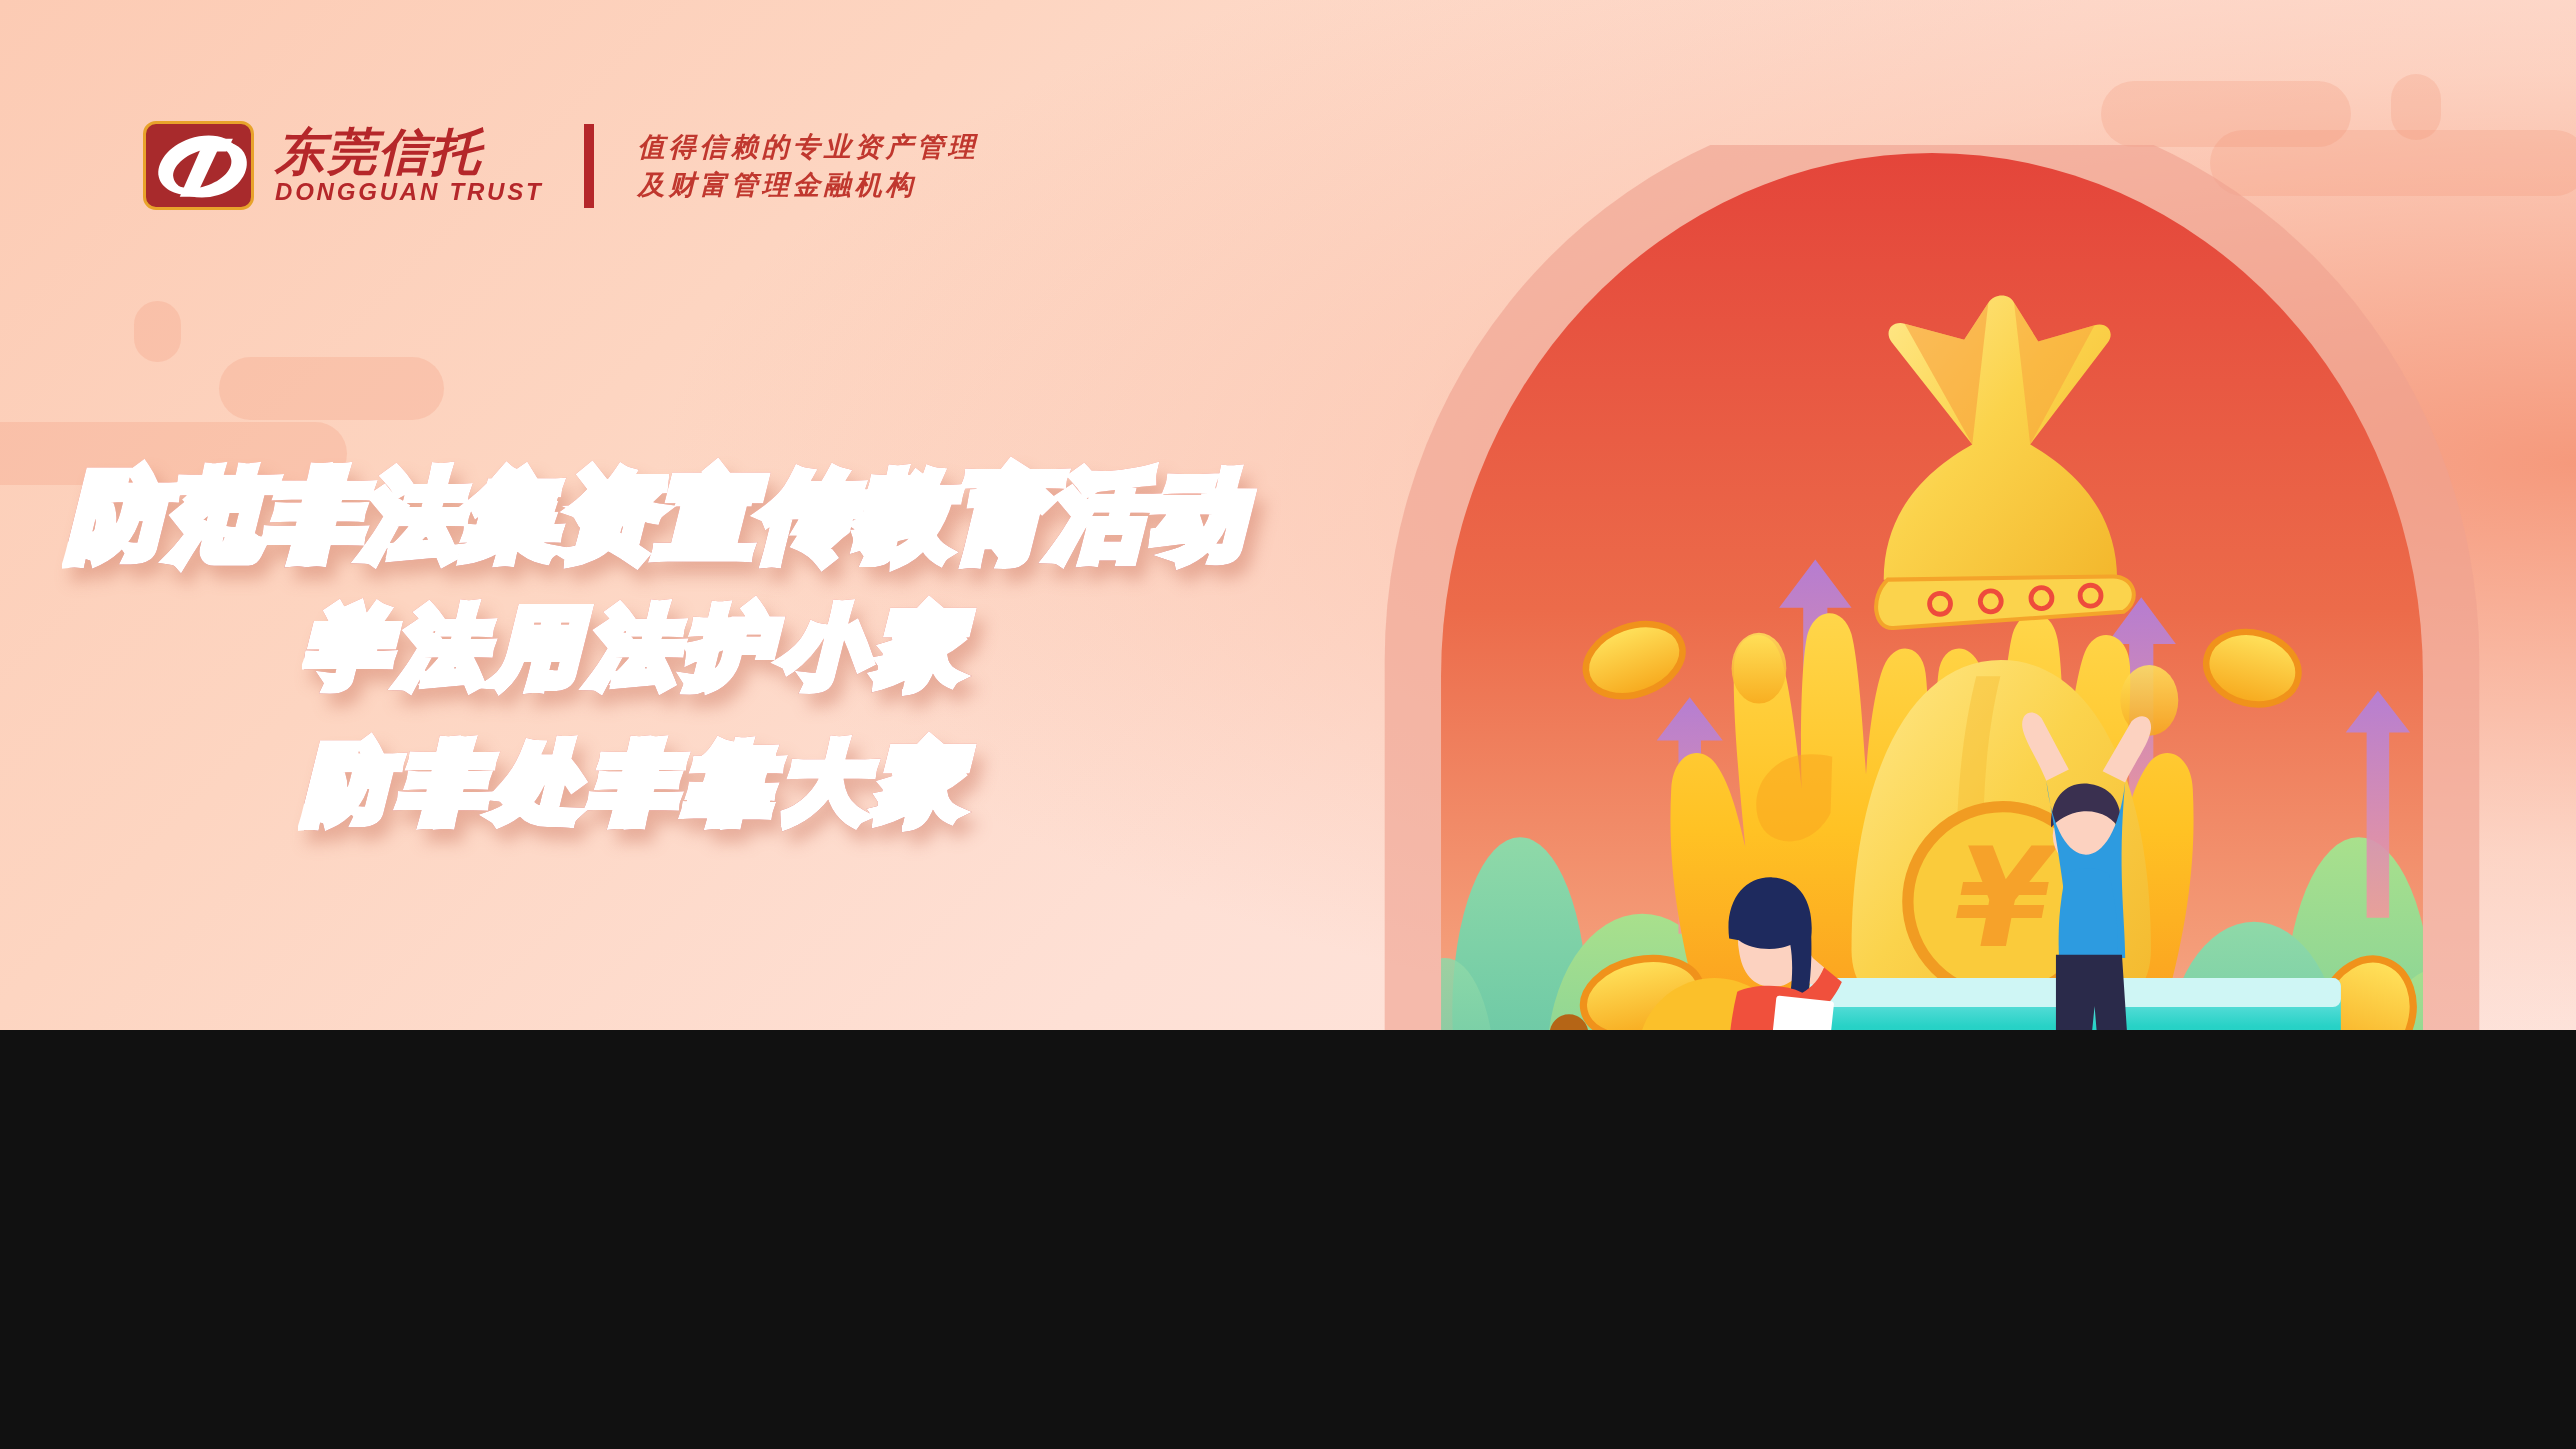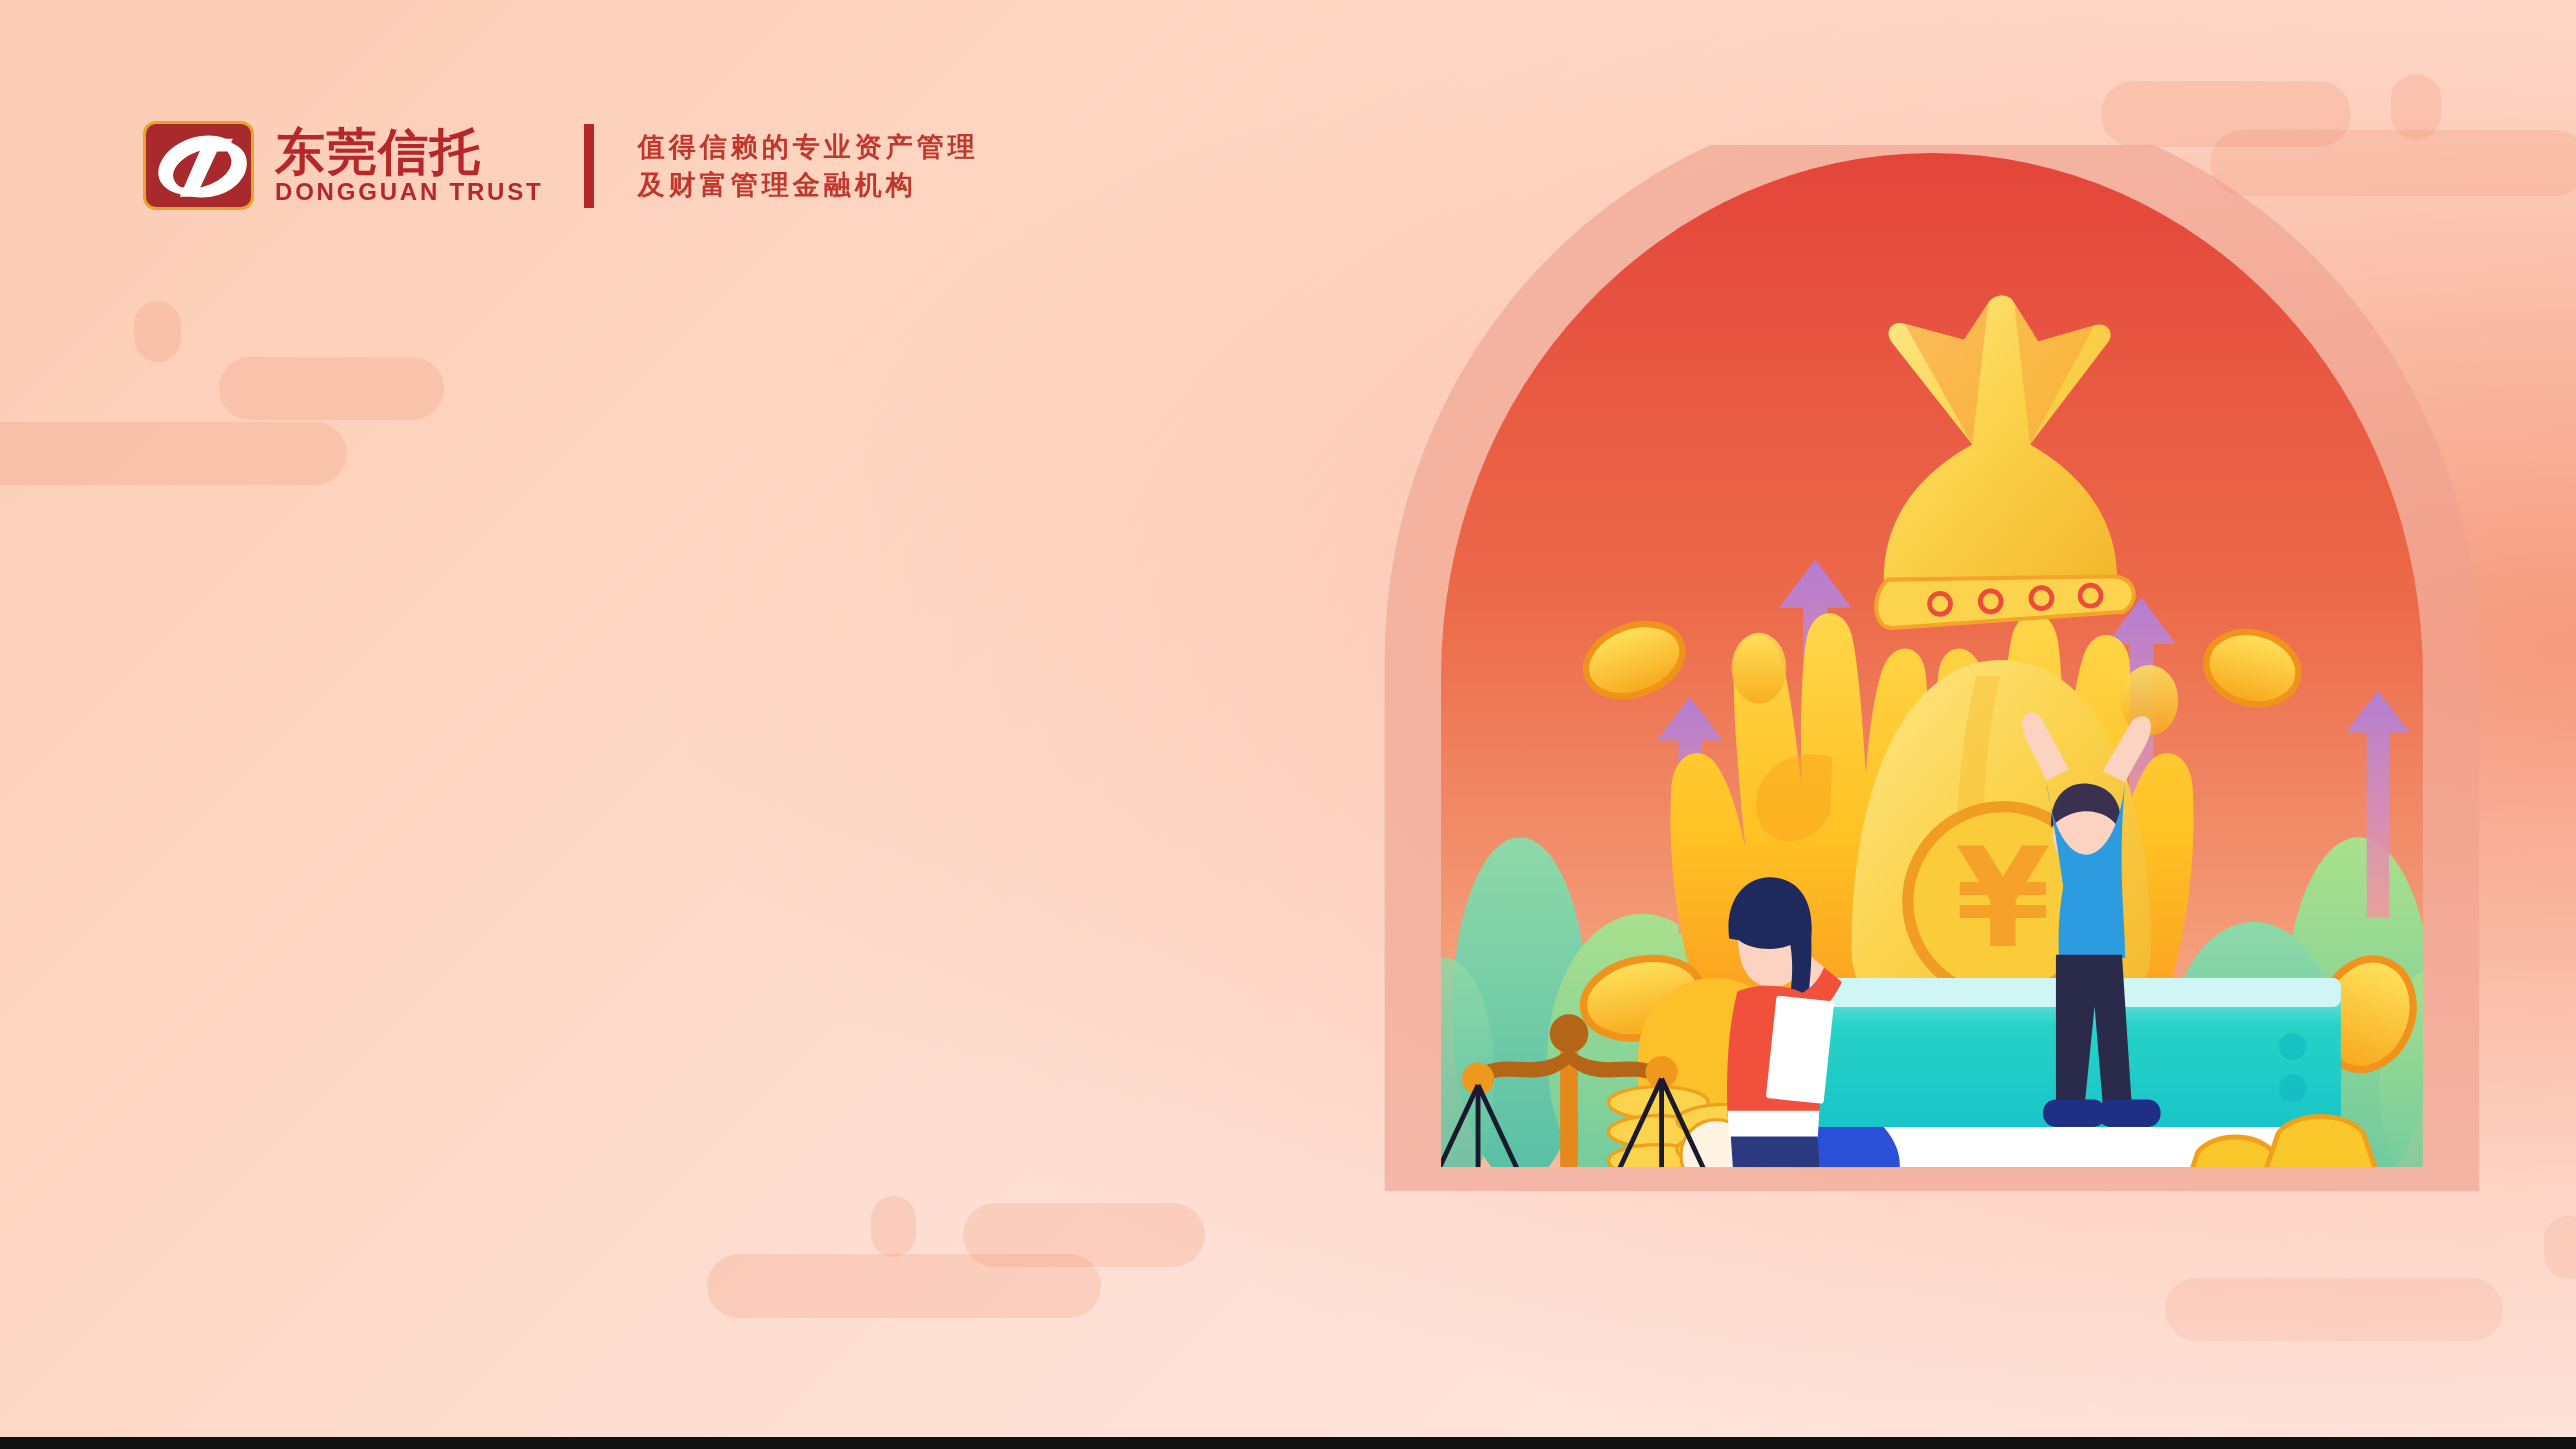--- a/index.html
+++ b/index.html
@@ -1,25 +1,26 @@
 <!DOCTYPE html>
 <html style="font-size:13px"><head>
 <meta charset="utf-8">
 <style>
   html,body{margin:0;padding:0;background:#111;}
   *{box-sizing:border-box;}
 
   #poster{
     position:relative;
-    width:2576px;height:1437px;
+    width:2576px;height:1030px;
     overflow:hidden;
     font-family:"Liberation Sans","DejaVu Sans",sans-serif;
     background:
       radial-gradient(120% 100% at 100% 45%, rgba(244,140,107,.85) 0%, rgba(250,178,147,.35) 38%, rgba(255,255,255,0) 62%),
       linear-gradient(135deg, #FCCBB4 0%, #FDD5C1 28%, #FEE0D5 58%, #FEE8E2 100%);
+    font-style: italic;
   }
 
   
   .deco{position:absolute;background:rgba(240,140,110,.22);border-radius:804px;}
   .deco.soft{background:rgba(240,140,110,.15);}
 
   
   #header{position:absolute;left:143px;top:121px;display:flex;align-items:center;gap:21px;}
   #logo-mark{
     width:111px;height:89px;border-radius:13px;
@@ -103,20 +104,25 @@
     </div>
 
     <div id="logo-divider"></div>
 
     <div id="tagline">
       <div class="tag-line">值得信赖的专业资产管理</div>
       <div class="tag-line">及财富管理金融机构</div>
     </div>
   </div>
 
+  <div id="headline">
+    <div class="hl" id="hl-1">防范非法集资宣传教育活动</div>
+    <div class="hl" id="hl-2">学法用法护小家</div>
+    <div class="hl" id="hl-3">防非处非靠大家</div>
+  </div>
 
   <div id="illus">
     <svg viewBox="0 0 1520 1440" aria-hidden="true">
       <defs>
         <linearGradient id="archIn" x1="0" y1="0" x2="0" y2="1">
           <stop offset="0%" stop-color="#E4453A"></stop>
           <stop offset="45%" stop-color="#EC6B4A"></stop>
           <stop offset="78%" stop-color="#F49C78"></stop>
           <stop offset="100%" stop-color="#F6BCA2"></stop>
         </linearGradient>

